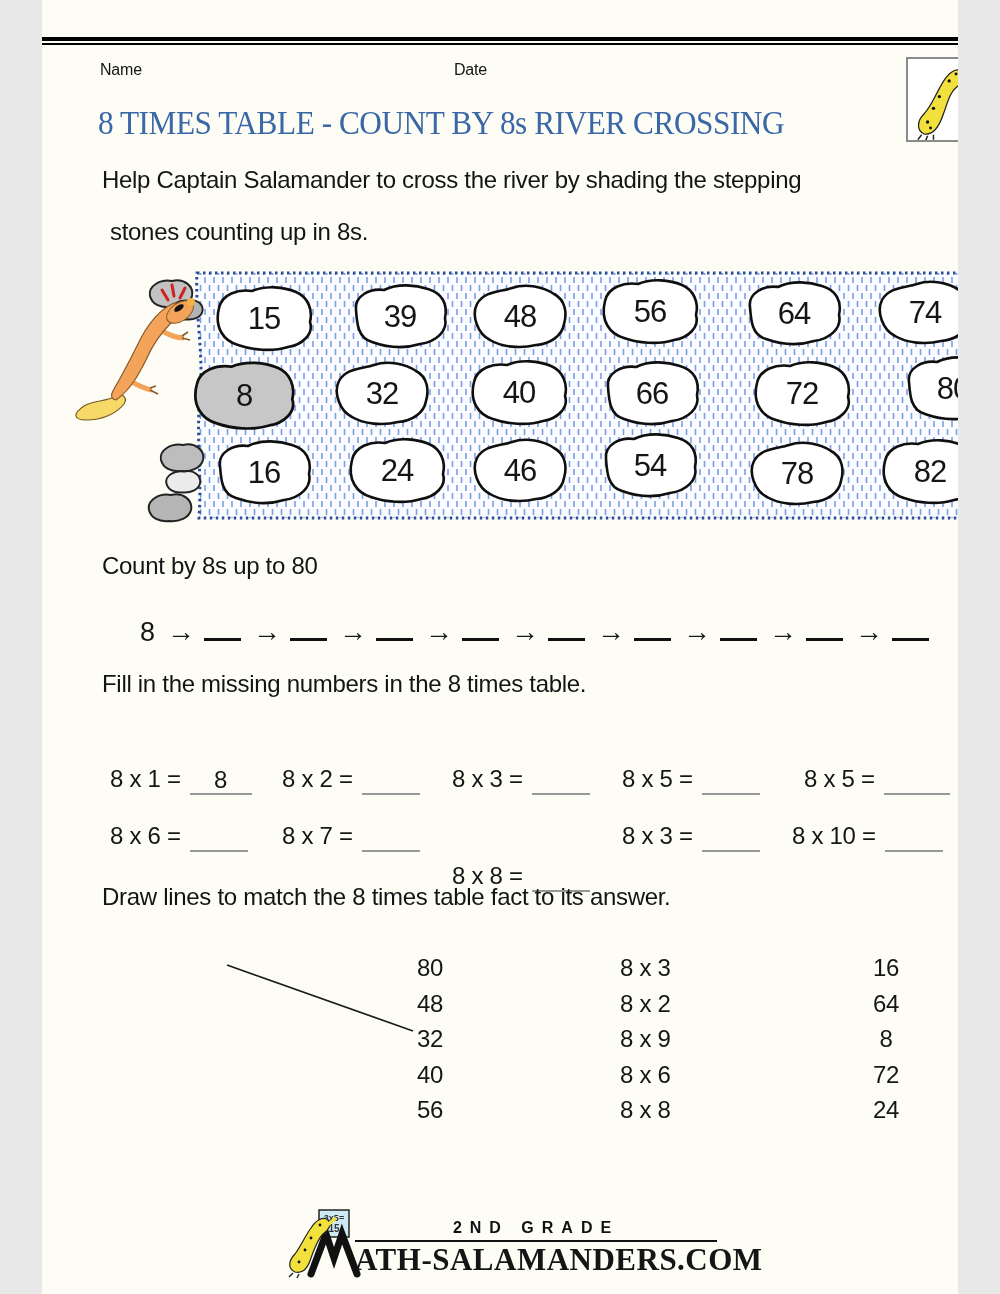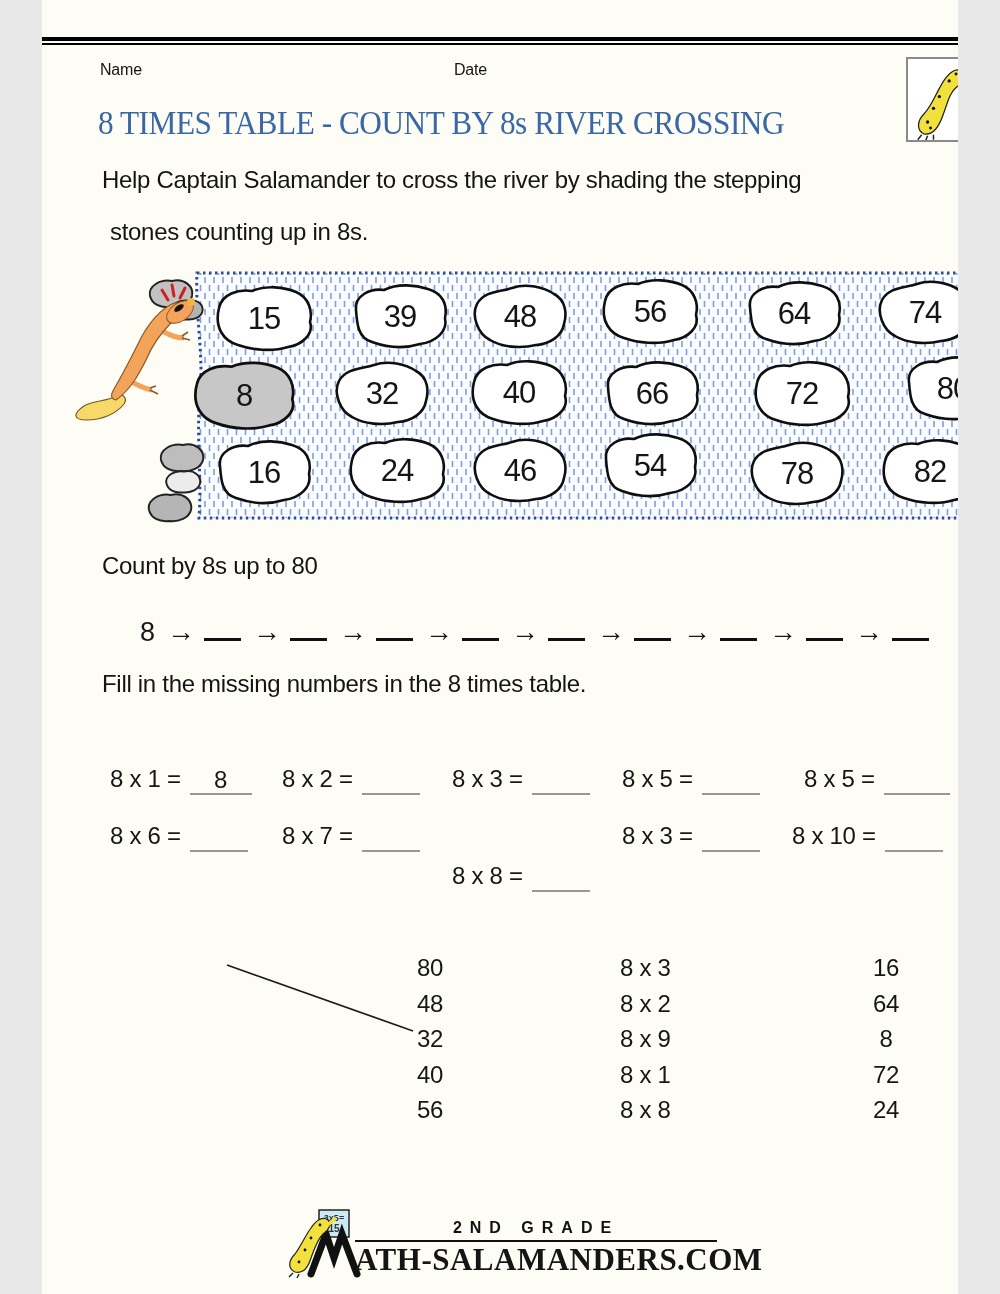--- a/index.html
+++ b/index.html
@@ -224,34 +224,35 @@
   <div class="prob" style="left:410px;top:818px;margin-top:40px;"><span class="lbl">8 x 8 =</span><span class="ansline">
         <i style="font-style:normal;"></i>
       </span></div>
   <div class="prob" style="left:580px;top:818px;"><span class="lbl">8 x 3 =</span><span class="ansline">
         <i style="font-style:normal;"></i>
       </span></div>
   <div class="prob" style="left:750px;top:818px;"><span class="lbl">8 x 10 =</span><span class="ansline">
         <i style="font-style:normal;"></i>
       </span></div>
 
+  <p class="abs bodytext" style="left:60px;top:883px;margin:0;">Draw lines to match the 8 times table fact to its answer.</p>
 
   <div class="abs" style="left:118px;top:950px;width:742px;height:182px;">
     <div class="match-col c-center" style="left:218px;width:104px;">
       <div>80</div>
       <div>48</div>
       <div>32</div>
       <div>40</div>
       <div>56</div>
     </div>
     <div class="match-col" style="left:460px;width:130px;">
       <div>8 x 3</div>
       <div>8 x 2</div>
       <div>8 x 9</div>
-      <div>8 x 1</div>
+      <div>8 x 6</div>
       <div>8 x 8</div>
     </div>
     <div class="match-col c-center" style="left:676px;width:100px;">
       <div>16</div>
       <div>64</div>
       <div>8</div>
       <div>72</div>
       <div>24</div>
     </div>
     <svg style="position:absolute;left:0;top:0;pointer-events:none;" width="400" height="120" viewBox="0 0 400 120">

